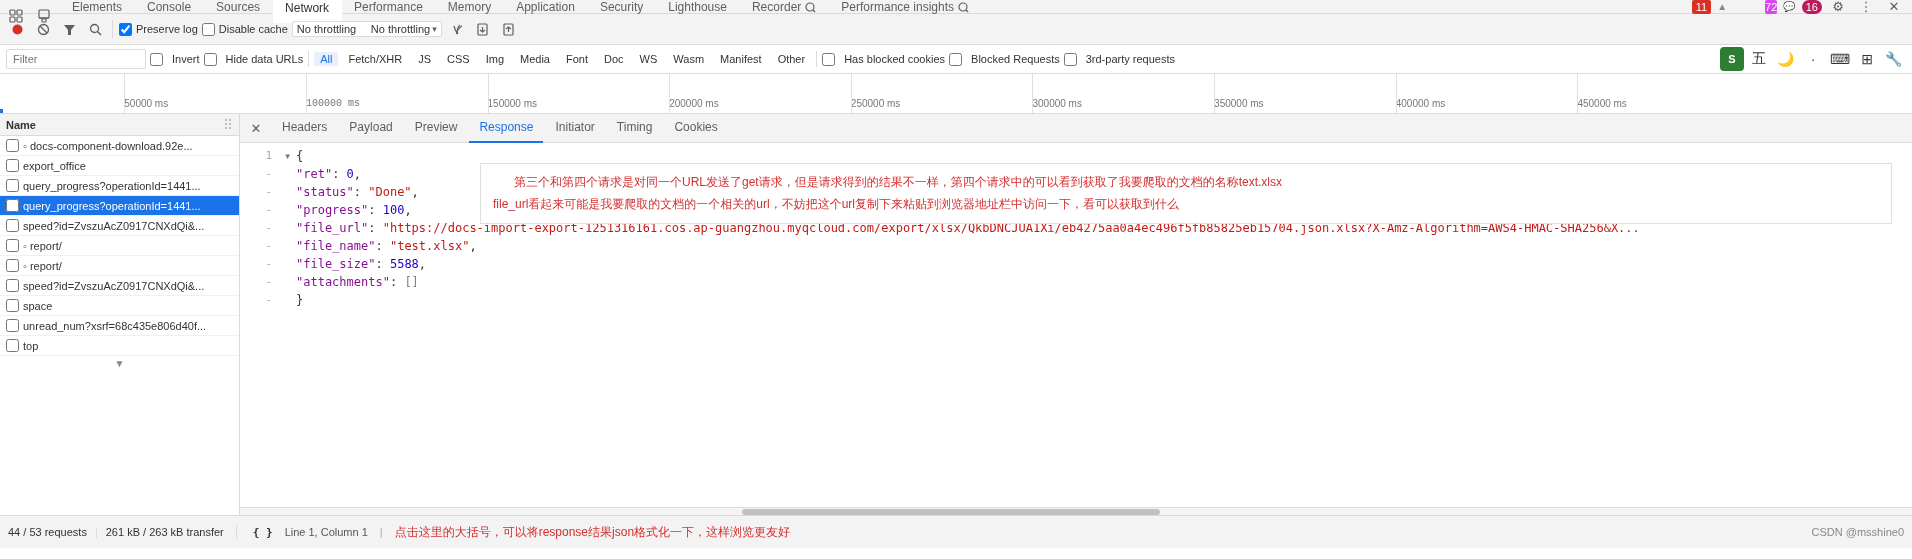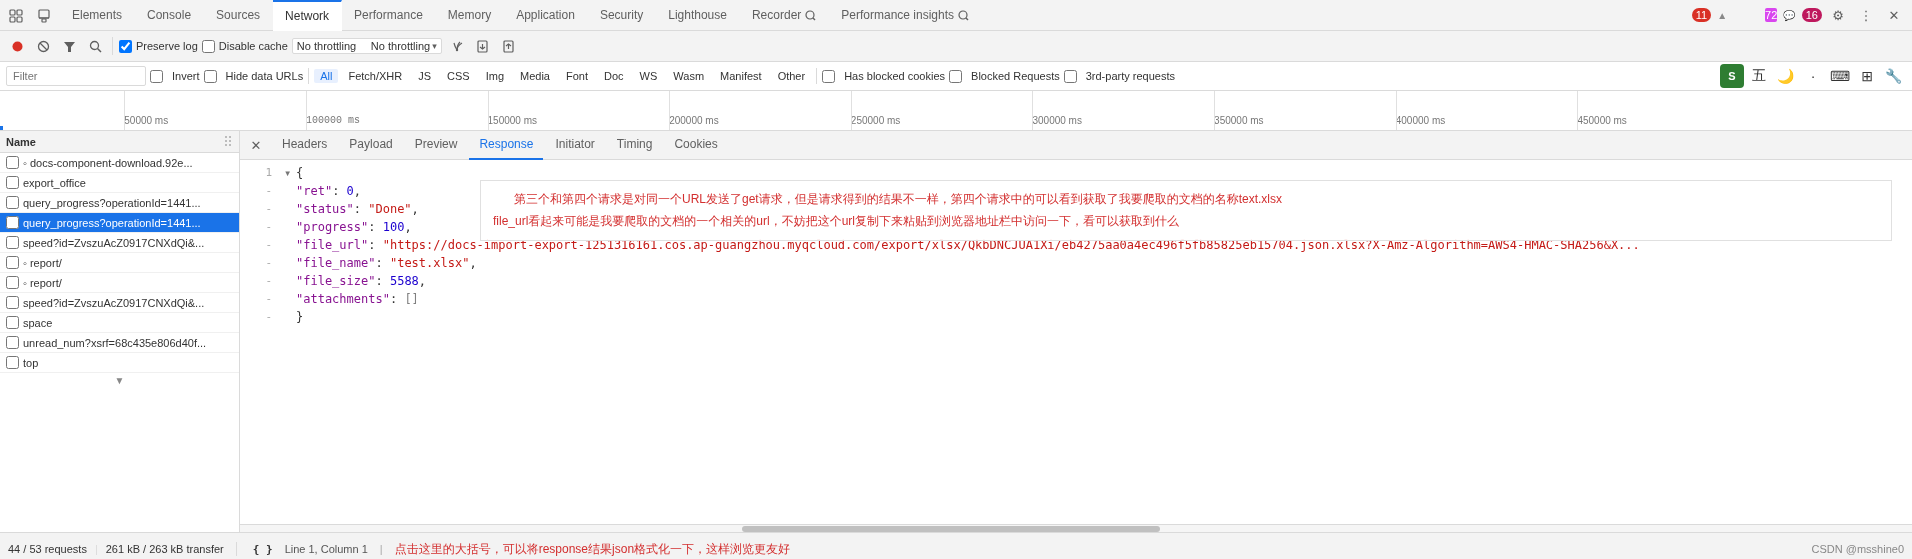--- a/index.html
+++ b/index.html
@@ -1,38 +1,38 @@
 <!DOCTYPE html>
 <html><head>
   <meta charset="utf-8">
   <style>
     * { box-sizing: border-box; margin: 0; padding: 0; }
     body { font-family: -apple-system, BlinkMacSystemFont, 'Segoe UI', sans-serif; font-size: 11px; background: #fff; color: #333; overflow: hidden; }
 
     
     .top-tabs {
       display: flex; align-items: center; background: #f3f3f3; border-bottom: 1px solid #dadada;
-      height: 31px; padding-left: 50px;
+      height: 14px; padding-left: 50px;
     }
     .top-tab {
       padding: 0 12px; height: 31px; display: flex; align-items: center; cursor: pointer;
       font-size: 12px; color: #5f5f5f; border-right: 1px solid transparent; white-space: nowrap;
     }
     .top-tab.active {
       background: #fff; color: #333; border-top: 2px solid #1a73e8; border-bottom: 1px solid #fff;
       margin-bottom: -1px; font-weight: 500;
     }
     .devtools-icons {
       display: flex; align-items: center; margin-left: auto; gap: 4px; padding-right: 6px;
     }
     .devtools-icon-btn {
       width: 24px; height: 24px; display: flex; align-items: center; justify-content: center;
       cursor: pointer; border-radius: 2px; color: #5f5f5f; font-size: 13px;
     }
-    .error-badge { background: #d93025; color: #fff; border-radius: 7px; padding: 1px 4px; font-size: 11px; font-weight: 500; }
+    .error-badge { background: #d93025; color: #fff; border-radius: 2px; padding: 1px 4px; font-size: 11px; font-weight: 500; }
     .warn-badge { background: #d946ef; color: #fff; border-radius: 2px; padding: 1px 0; font-size: 11px; font-weight: 500; margin-left: 32px; }
     .info-badge { background: #be185d; color: #fff; border-radius: 7px; padding: 1px 4px; font-size: 11px; font-weight: 500; }
 
     
     .toolbar {
       display: flex; align-items: center; background: #f3f3f3; border-bottom: 1px solid #dadada;
       height: 31px; padding: 0 6px; gap: 4px;
     }
     .toolbar-btn {
       width: 22px; height: 22px; display: flex; align-items: center; justify-content: center;

